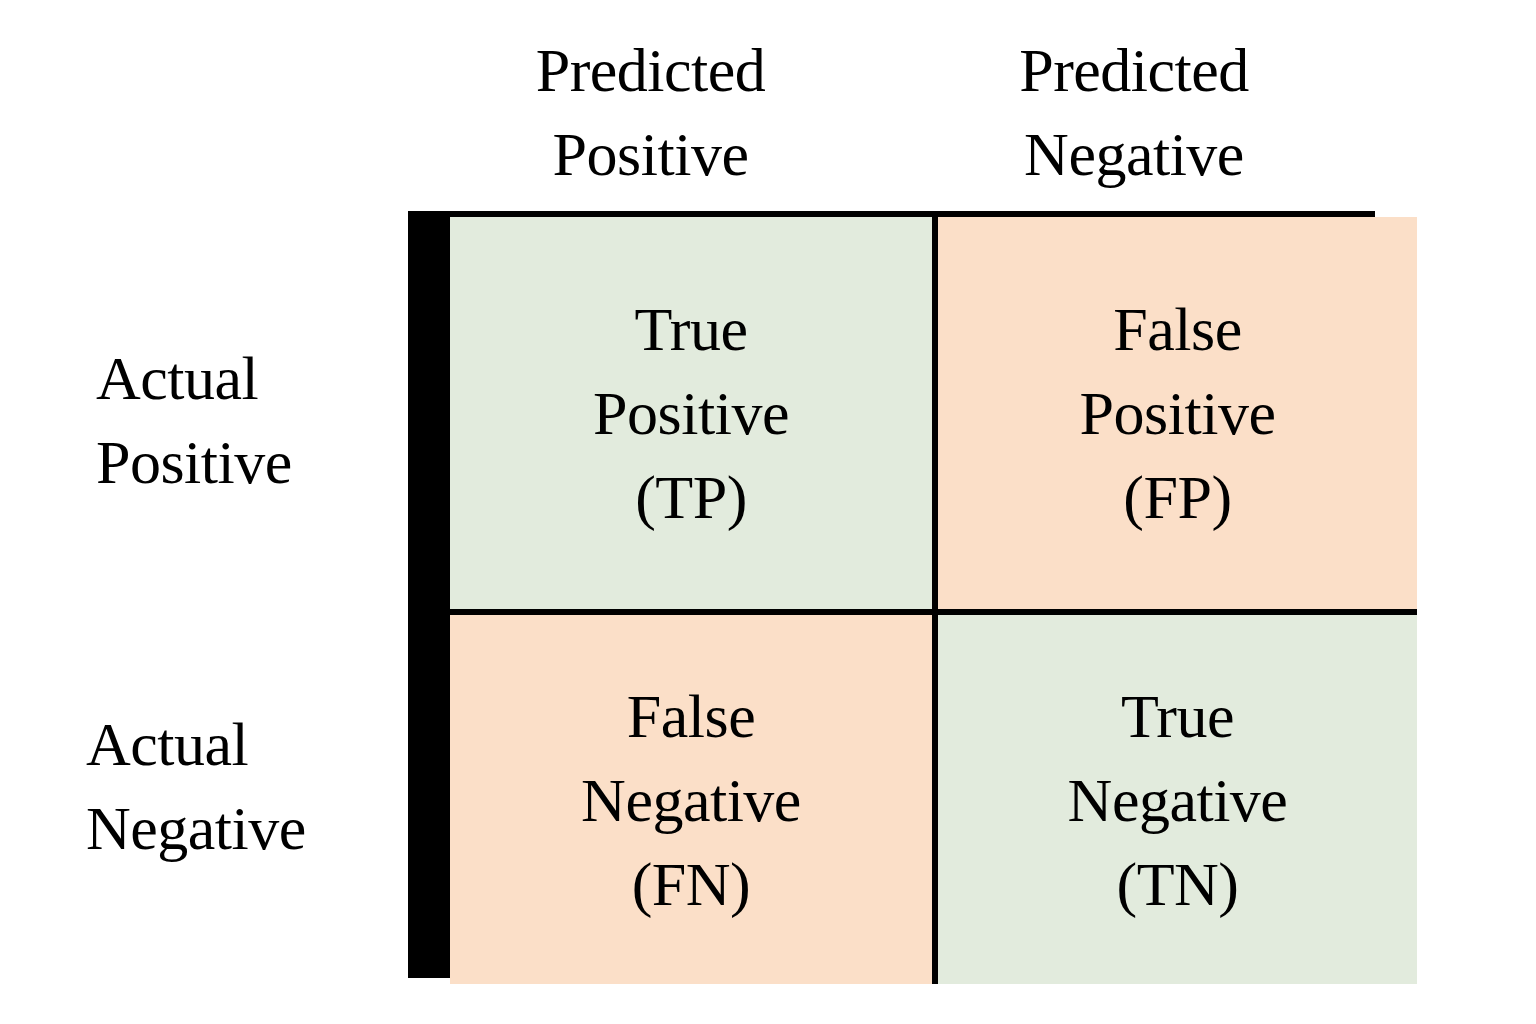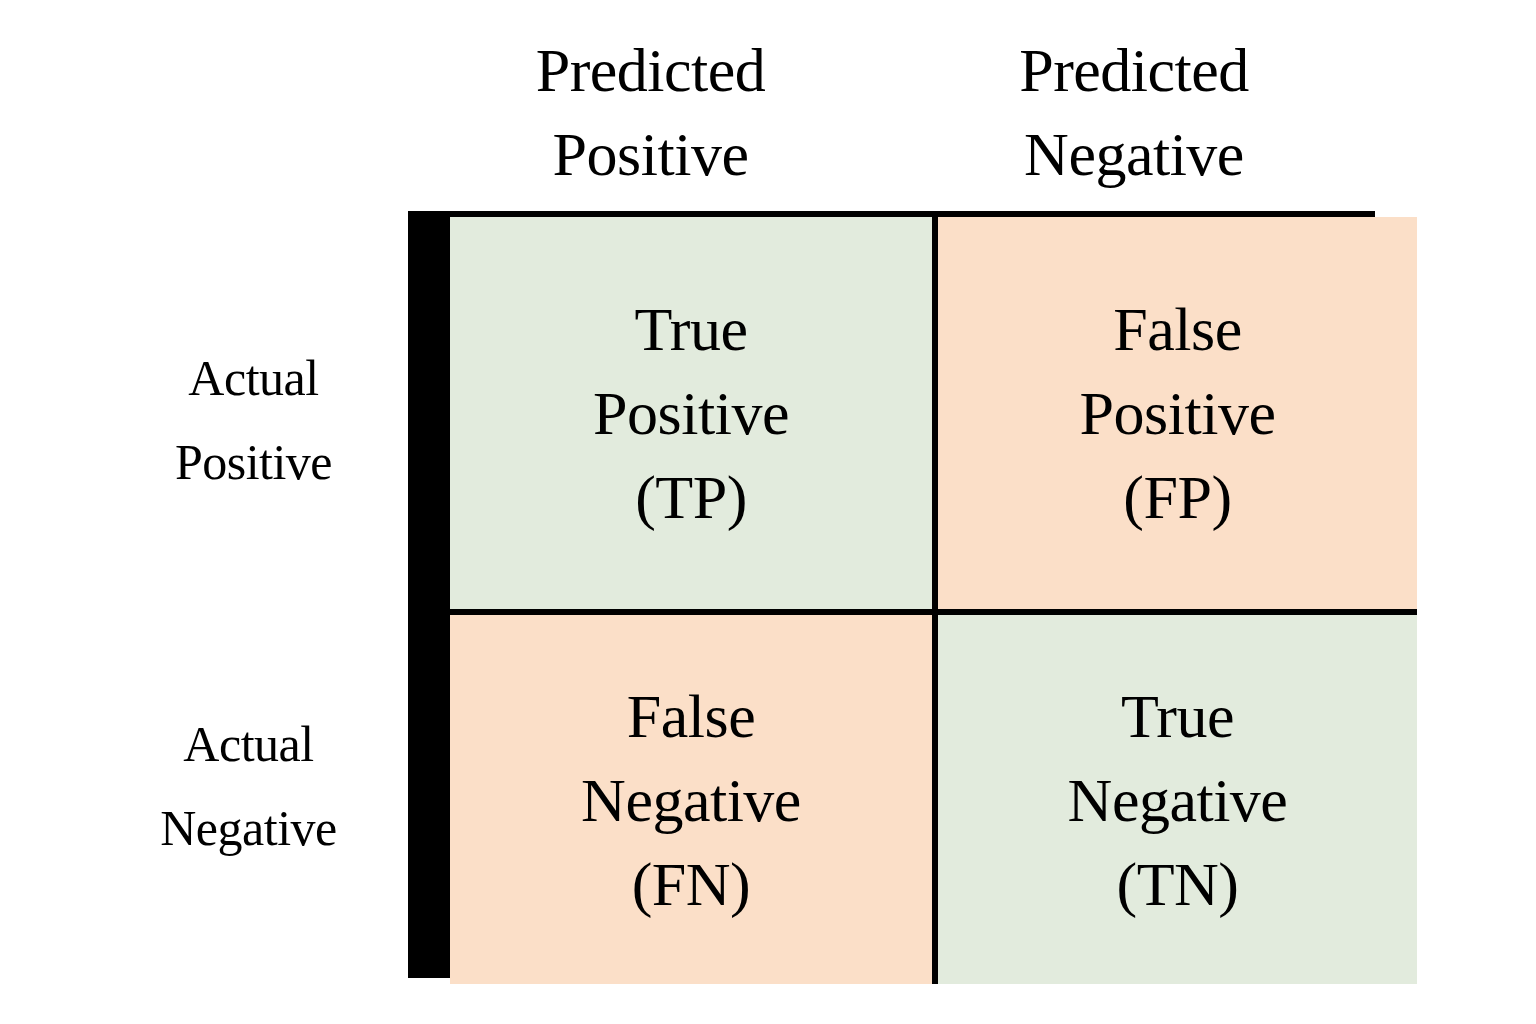--- a/index.html
+++ b/index.html
@@ -34,22 +34,21 @@
   }
   #col-header-negative {
     left: 893px;
     top: 28px;
     width: 482px;
   }
 
   
   .row-label {
     position: absolute;
-    text-align: center;
-    font-size: 50px;
+    font-size: 62px;
     line-height: 84px;
     letter-spacing: -0.5px;
     color: #000000;
     white-space: pre-line;
   }
   #row-label-positive {
     left: 96px;
     top: 336px;
     width: 315px;
   }

